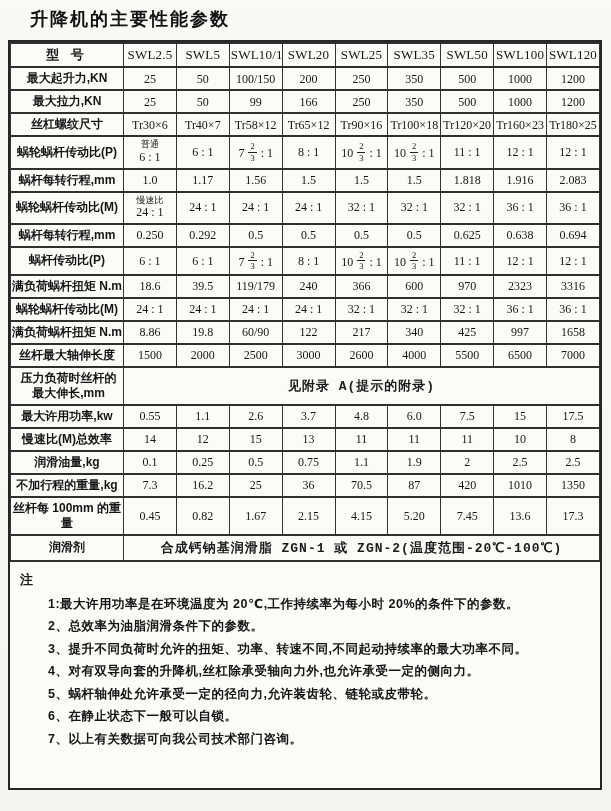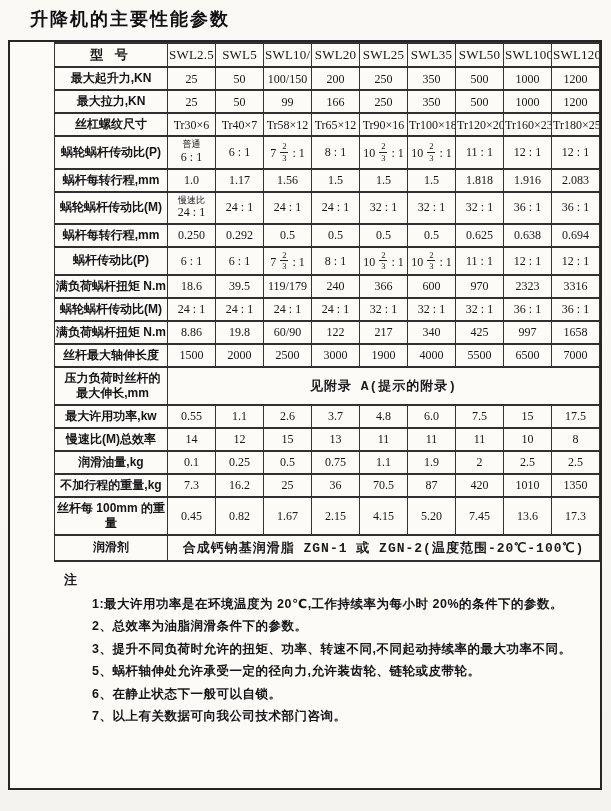--- a/index.html
+++ b/index.html
@@ -18,21 +18,20 @@
   .page-title {
     position: absolute; left: 30px; top: 7px;
     font-size: 18px; font-weight: 700; letter-spacing: 2px; color: #111;
   }
   .outer-box {
     position: absolute; left: 8px; top: 40px;
     width: 594px; height: 750px;
     border: 2px solid #262626;
     background: #fcfbf8;
     overflow: hidden;
-    padding-left: 44px;
   }
   table.spec {
     width: 100%;
     border-collapse: collapse;
     table-layout: fixed;
   }
   table.spec th, table.spec td {
     border-left: 1px solid #343434;
     border-right: 1px solid #343434;
     border-top: 2px solid #303030;
@@ -247,21 +246,21 @@
             <td class="value-cell">425</td>
             <td class="value-cell">997</td>
             <td class="value-cell">1658</td>
           </tr>
           <tr>
             <th class="row-label">丝杆最大轴伸长度</th>
             <td class="value-cell">1500</td>
             <td class="value-cell">2000</td>
             <td class="value-cell">2500</td>
             <td class="value-cell">3000</td>
-            <td class="value-cell">1900</td>
+            <td class="value-cell">2600</td>
             <td class="value-cell">4000</td>
             <td class="value-cell">5500</td>
             <td class="value-cell">6500</td>
             <td class="value-cell">7000</td>
           </tr>
           <tr>
             <th class="row-label left">压力负荷时丝杆的<br>最大伸长,mm</th>
             <td class="span-cell" colspan="9">见附录 A(提示的附录)</td>
           </tr>
           <tr>
@@ -330,19 +329,20 @@
           </tr>
         </tbody>
     </table>
 
     <div class="notes">
       <span class="notes-label">注</span>
       <div>
           <div class="note-item">1:最大许用功率是在环境温度为 20℃,工作持续率为每小时 20%的条件下的参数。</div>
           <div class="note-item">2、总效率为油脂润滑条件下的参数。</div>
           <div class="note-item">3、提升不同负荷时允许的扭矩、功率、转速不同,不同起动持续率的最大功率不同。</div>
+          <div class="note-item">4、对有双导向套的升降机,丝杠除承受轴向力外,也允许承受一定的侧向力。</div>
           <div class="note-item">5、蜗杆轴伸处允许承受一定的径向力,允许装齿轮、链轮或皮带轮。</div>
           <div class="note-item">6、在静止状态下一般可以自锁。</div>
           <div class="note-item">7、以上有关数据可向我公司技术部门咨询。</div>
         </div>
     </div>
   </div>
 </div>
 
 </body></html>

